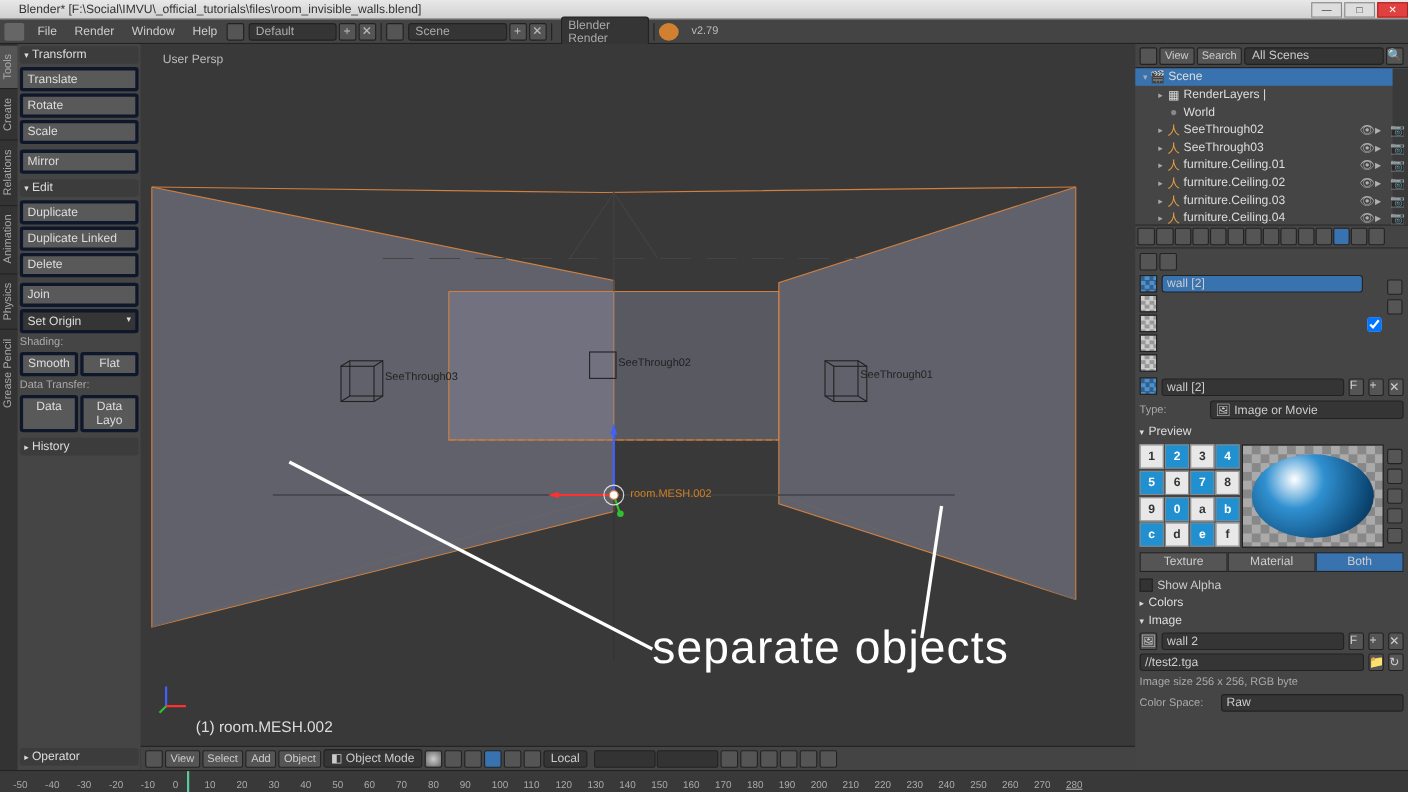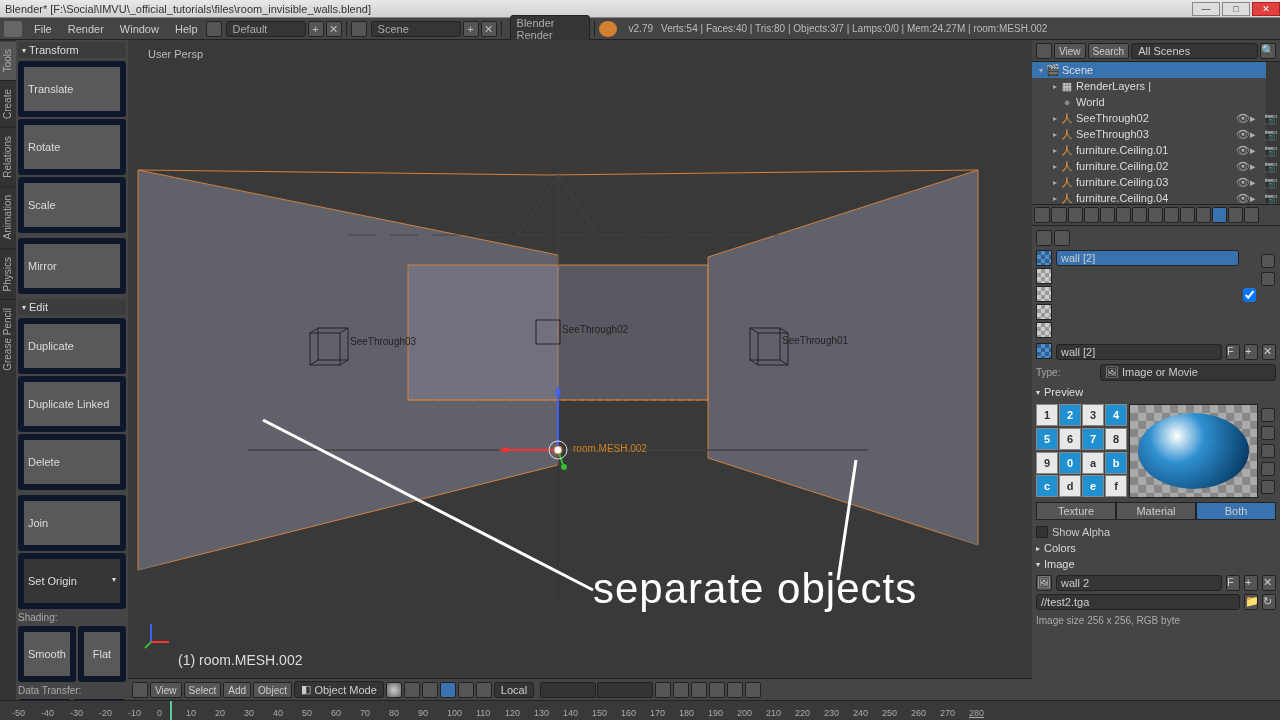--- a/index.html
+++ b/index.html
@@ -1,19 +1,19 @@
 <!DOCTYPE html>
 <html><head>
 <meta charset="utf-8">
 <style>
 * { margin: 0; padding: 0; box-sizing: border-box; font-family: Arial, sans-serif; font-size: 11px; user-select: none; }
 body { background: #393939; color: #ccc; width: 1280px; height: 720px; overflow: hidden; position: relative; }
 
 
-.titlebar { height: 18px; background: linear-gradient(#e8e8e8,#d0d0d0); display: flex; align-items: center; padding-left: 5px; border-bottom: 1px solid #888; color: #333; }
+.titlebar { height: 18px; background: linear-gradient(#e8e8e8,#d0d0d0); display: flex; align-items: center; padding-left: 17px; border-bottom: 1px solid #888; color: #333; }
 .titlebar .spacer { flex: 1; }
 .win-btn { width: 28px; height: 14px; margin-left: 2px; border: 1px solid #888; background: #ddd; font-size: 9px; text-align: center; line-height: 12px; }
 .win-btn.close { background: #e04040; color: #fff; border-color: #b02020; }
 
 
 .menubar { height: 22px; background: #444; display: flex; align-items: center; padding: 0 4px; border-bottom: 1px solid #222; }
 .menu-icon { width: 18px; height: 16px; background: #666; margin-right: 4px; border-radius: 2px; }
 .menu-item { padding: 2px 8px; color: #ccc; cursor: pointer; font-size: 11px; }
 .menu-drop { background: #353535; border: 1px solid #222; padding: 1px 6px; margin-left: 4px; color: #aaa; border-radius: 3px; }
 .menu-sep { width: 1px; height: 16px; background: #222; margin: 0 4px; }
@@ -22,21 +22,21 @@
 
 
 .main { display: flex; height: 660px; }
 .left-tabs { width: 16px; display: flex; flex-direction: column; background: #333; }
 .left-tab { writing-mode: vertical-rl; transform: rotate(180deg); padding: 8px 2px; font-size: 10px; color: #aaa; border-bottom: 1px solid #222; text-align: center; cursor: pointer; }
 
 
 .tool-panel { width: 112px; background: #454545; display: flex; flex-direction: column; padding: 2px; overflow: hidden; }
 .panel-header { background: #3c3c3c; color: #ddd; padding: 2px 4px; display: flex; align-items: center; border-radius: 3px; margin-bottom: 2px; }
 .panel-header .tri { font-size: 8px; margin-right: 3px; }
-.tool-btn { background: #595959; border: 6px solid #0f172a; border-radius: 3px; padding: 16px 4px; margin: 1px 0; color: #ddd; text-align: left; cursor: pointer; }
+.tool-btn { background: #595959; border: 3px solid #0f172a; border-radius: 3px; padding: 2px 4px; margin: 1px 0; color: #ddd; text-align: left; cursor: pointer; }
 .tool-row { display: flex; gap: 2px; }
 .tool-row .tool-btn { flex: 1; text-align: center; }
 .tool-label { color: #aaa; font-size: 10px; margin: 2px 0; }
 
 
 .viewport { flex: 1; background: #393939; position: relative; overflow: hidden; }
 .view-label { position: absolute; top: 8px; left: 20px; color: #bbb; font-size: 11px; }
 .room-svg { position: absolute; top: 0; left: 0; }
 .obj-label { font-size: 10px; fill: #222; }
 .mesh-label { font-size: 10px; fill: #d08020; }
@@ -129,21 +129,20 @@
   <div class="menu-sep"></div>
   <div class="vp-icon"></div>
   <div class="menu-drop" style="width:90px">Scene</div>
   <div class="menu-x">+</div>
   <div class="menu-x">✕</div>
   <div class="menu-sep"></div>
   <div class="menu-drop" style="width:80px">Blender Render</div>
   <div class="menu-sep"></div>
   <div class="menu-icon" style="background:#d08030;border-radius:50%"></div>
   <span class="info-text">v2.79</span>
-  <span class="info-text">Verts:54 | Faces:40 | Tris:80 | Objects:3/7 | Lamps:0/0 | Mem:24.27M | room:MESH.002</span>
 </div>
 
 <div class="main">
 
   <div class="left-tabs">
     <div class="left-tab" style="background:#555">Tools</div>
     <div class="left-tab">Create</div>
     <div class="left-tab">Relations</div>
     <div class="left-tab">Animation</div>
     <div class="left-tab">Physics</div>
@@ -480,20 +479,24 @@
         <div class="vp-icon" style="width:14px">F</div>
         <div class="vp-icon" style="width:14px">+</div>
         <div class="vp-icon" style="width:14px">✕</div>
       </div>
       <div class="prop-field">
         <div class="prop-input">//test2.tga</div>
         <div class="vp-icon" style="width:14px">📁</div>
         <div class="vp-icon" style="width:14px">↻</div>
       </div>
       <div style="color:#aaa;font-size:10px;padding:2px 0">Image size 256 x 256, RGB byte</div>
+      <div class="prop-field">
+        <div class="prop-label" style="width:70px">Color Space:</div>
+        <div class="prop-input">Raw</div>
+      </div>
     </div>
   </div>
 </div>
 
 <div class="timeline">
   <div class="tl-ruler" id="tl-ruler">
     <div class="tl-marker"></div>
   <div class="tl-tick" style="left: 12px;">-50</div>
       <div class="tl-tick" style="left: 41px;">-40</div>
       <div class="tl-tick" style="left: 70px;">-30</div>

